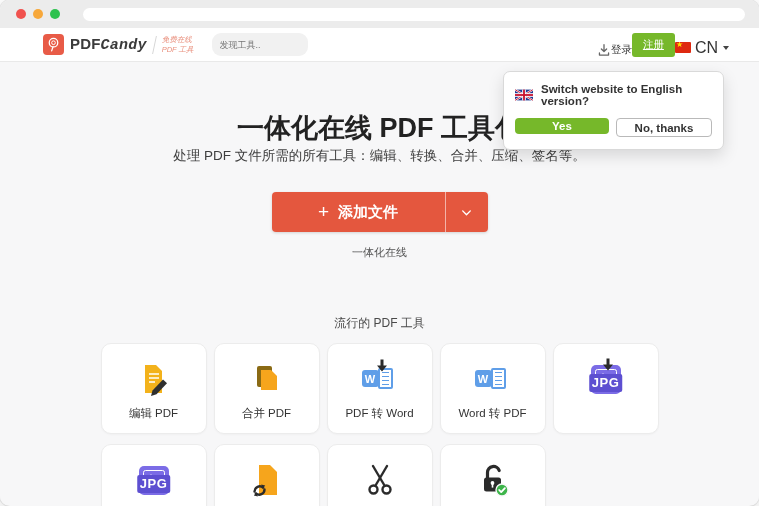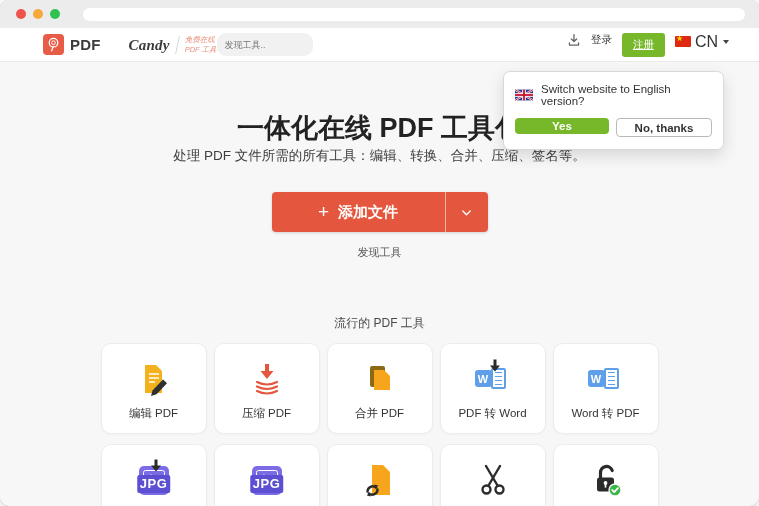--- a/index.html
+++ b/index.html
@@ -15,27 +15,27 @@
   .dot.red { background:#f0524e; } .dot.yellow { background:#f7a83b; } .dot.green { background:#2ec24f; }
   .urlbar { flex:1; height:13px; background:#ffffff; border-radius:7px; margin-left:16px; margin-right:2px; }
 
   
   .site-header { height:34px; background:#ffffff; border-bottom:1px solid #e9e9e9;
                  display:flex; align-items:center; padding:0 30px 0 43px; }
   .logo-wrap { display:flex; align-items:center; cursor:pointer; }
   .logo-mark { width:21px; height:21px; background:#e85b47; border-radius:4px;
                display:flex; align-items:center; justify-content:center; flex:0 0 auto; }
   .brand { font-size:15px; font-weight:bold; color:#3b3b3b; margin-left:6px; letter-spacing:.2px; }
-  .brand-candy { font-family:Liberation Serif, serif; font-style:italic; font-weight:bold;margin-left:28px; }
+  .brand-candy { font-family:Liberation Mono, monospace; font-style:italic; font-weight:bold; }
   .logo-div { width:1px; height:18px; background:#d7d7d7; margin:0 7px; transform:skewX(-12deg); }
   .tagline { font-size:7.5px; line-height:1.3; color:#e9907e; font-style:italic; }
-  .search-input { width:96px; height:23px; background:#f1f1f1; border:none;
+  .search-input { margin-left:18px; width:96px; height:23px; background:#f1f1f1; border:none;
                   border-radius:9px; font-size:9px; padding:0 8px; color:#444; outline:none;
                   font-family:"Liberation Sans","DejaVu Sans",sans-serif; }
-  .header-right { margin-left:auto; display:flex; align-items:flex-start; gap:10px; }
+  .header-right { margin-left:auto; display:flex; align-items:flex-end; gap:0; }
   .hdr-icon { display:flex; align-items:center; cursor:pointer; }
   .login { font-size:10.5px; color:#333; cursor:pointer; }
   .register-btn { background:#76b82a; color:#fff; font-size:10.5px; padding:5px 11px;
                   border-radius:3px; border:none; cursor:pointer;
                   font-family:"Liberation Sans","DejaVu Sans",sans-serif;text-decoration:underline; }
   .lang { display:flex; align-items:center; gap:4px; cursor:pointer; }
   .flag-cn { width:16px; height:11px; background:#de2910; position:relative; overflow:hidden; border-radius:1px; }
   .flag-cn span { position:absolute; left:1px; top:-2px; color:#ffde00; font-size:8px; }
   .lang-code { font-size:16px; color:#333; }
   .caret { width:0; height:0; border-left:3.5px solid transparent; border-right:3.5px solid transparent;
@@ -76,21 +76,21 @@
   .jpg-inner { position:absolute; left:4px; top:4px; right:4px; height:13px;
                border:1.5px solid #fff; border-radius:2.5px; overflow:hidden; }
   .jpg-badge { position:absolute; left:50%; transform:translateX(-50%); bottom:2px;
                color:#fff; font-size:13px; font-weight:bold; letter-spacing:.5px;
                background:#5d4fd1; padding:0px 3px; border-radius:2px; line-height:1.35; }
 
   
   .popup { position:absolute; left:503px; top:71px; width:221px; background:#fff;
            border:1px solid #d9d9d9; border-radius:7px; padding:11px 11px 12px;
            box-shadow:0 6px 16px rgba(0,0,0,.13); z-index:20; }
-  .popup-head { display:flex; align-items:center; gap:8px; font-size:11.5px; font-weight:normal; color:#333; }
+  .popup-head { display:flex; align-items:center; gap:8px; font-size:11.5px; font-weight:bold; color:#333; }
   .popup-buttons { display:flex; gap:7px; margin-top:11px; }
   .popup-yes { flex:1; background:#76b82a; color:#fff; font-weight:bold; font-size:11.5px; height:16px;
                border-radius:4px; border:none; cursor:pointer;
                font-family:"Liberation Sans","DejaVu Sans",sans-serif; }
   .popup-no { flex:1; background:#fff; color:#333; font-weight:bold; font-size:11.5px; height:19px;
               border-radius:4px; border:1px solid #b9b9b9; cursor:pointer;
               font-family:"Liberation Sans","DejaVu Sans",sans-serif; }
 </style>
 </head>
 <body>
@@ -148,50 +148,39 @@
       <div class="add-main">
         <span class="plus">+</span>
         <span>添加文件</span>
       </div>
       <div class="add-caret">
         <svg width="13" height="13" viewBox="0 0 24 24" fill="none" stroke="#fff" stroke-width="2.6" stroke-linecap="round" stroke-linejoin="round">
           <polyline points="5,9 12,16 19,9"></polyline>
         </svg>
       </div>
     </div>
-    <div class="drag-hint">发现工具</div>
+    <div class="drag-hint">一体化在线</div>
 
     <div class="tools-title">流行的 PDF 工具</div>
 
     <div class="cards-grid">
 
       <div class="card">
         <div class="tool-icon">
           <svg width="36" height="36" viewBox="0 0 36 36" fill="none">
             <path d="M9 4 h11 l6 6 v22 h-17 z" fill="#f3b21b"></path>
             <line x1="13" y1="13" x2="23" y2="13" stroke="#fff" stroke-width="1.6"></line>
             <line x1="13" y1="17" x2="23" y2="17" stroke="#fff" stroke-width="1.6"></line>
             <line x1="13" y1="21" x2="19" y2="21" stroke="#fff" stroke-width="1.6"></line>
             <path d="M16.5 29.5 l10.5 -11 4 3.8 -10.5 11 -5.5 1.6 z" fill="#2f2f2f"></path>
           </svg>
         </div>
         <div class="card-label">编辑 PDF</div>
       </div>
 
-      <div class="card">
-        <div class="tool-icon">
-          <svg width="36" height="36" viewBox="0 0 36 36" fill="none">
-            <path d="M16 3 h4 v7 h4.5 l-6.5 8 -6.5 -8 h4.5 z" fill="#e4573e"></path>
-            <path d="M8 21 q10 5 20 0" stroke="#e4573e" stroke-width="2.2" fill="none" stroke-linecap="round"></path>
-            <path d="M8 25.5 q10 5 20 0" stroke="#e4573e" stroke-width="2.2" fill="none" stroke-linecap="round"></path>
-            <path d="M8 30 q10 5 20 0" stroke="#e4573e" stroke-width="2.2" fill="none" stroke-linecap="round"></path>
-          </svg>
-        </div>
-        <div class="card-label">压缩 PDF</div>
-      </div>
 
       <div class="card">
         <div class="tool-icon">
           <svg width="36" height="36" viewBox="0 0 36 36" fill="none">
             <rect x="8" y="5" width="15" height="21" rx="2" fill="#8a6a14"></rect>
             <path d="M12 9 h10 l6 6 v14 h-16 z" fill="#f6a51c"></path>
           </svg>
         </div>
         <div class="card-label">合并 PDF</div>
       </div>

